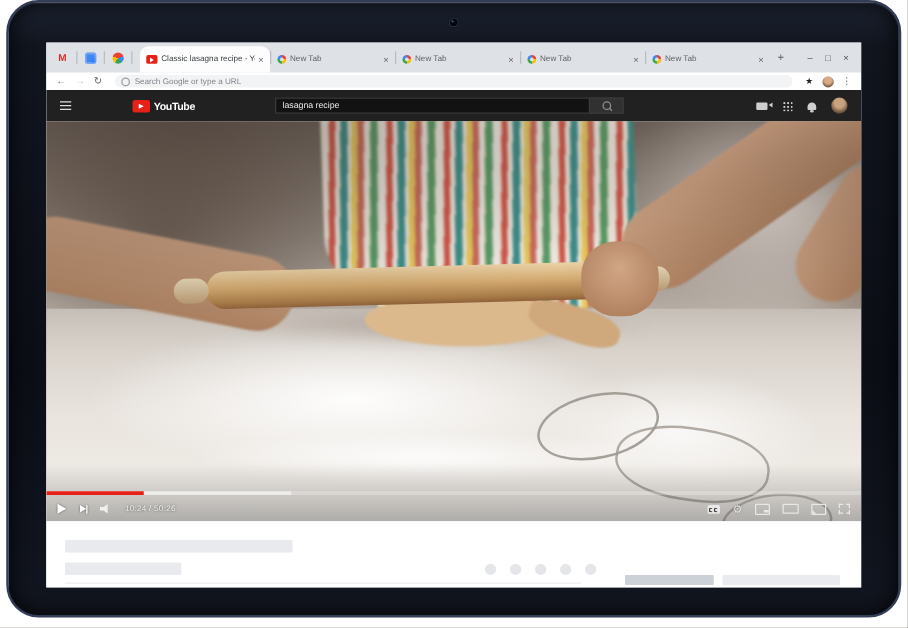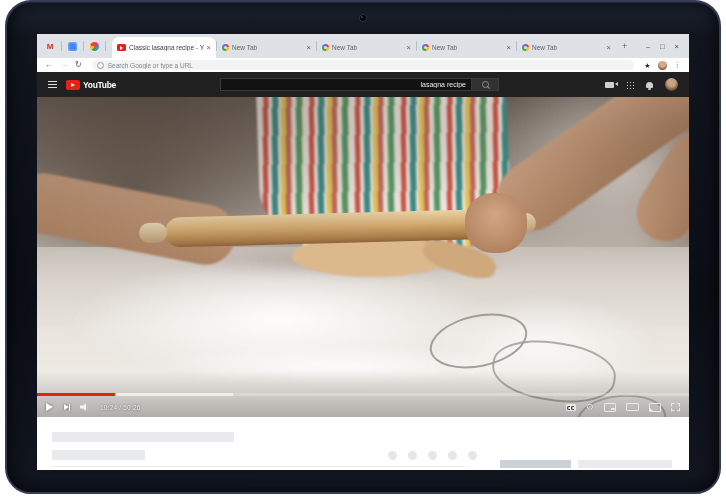--- a/index.html
+++ b/index.html
@@ -49,26 +49,26 @@
   .omni-in{flex:1;border:none;background:transparent;outline:none;font-size:6.5px;color:#5f6368;font-family:inherit;padding:0;height:100%;}
   .omni-in::placeholder{color:#80868b;}
   .ext-ic{font-size:7px;color:#202124;line-height:1;}
   .avatar{border-radius:50%;}
   .avatar.sm{width:9px;height:9px;background:radial-gradient(circle at 50% 35%,#d8ab86 38%,#7a5c44 72%,#4f3b2c);}
   .kebab{font-size:7.5px;color:#5f6368;line-height:1;}
 
   
   .ytheader{height:25px;background:#212121;display:flex;align-items:center;padding:0 11px;gap:9px;position:relative;}
   .burger i{display:block;width:9px;height:1.2px;background:#dedede;margin:1.7px 0;}
-  .ytlogo{display:flex;align-items:center;gap:3px;}
+  .ytlogo{display:flex;align-items:center;gap:3px;margin-left:40px;}
   .ytplay{width:14px;height:10px;background:#e62117;border-radius:2px;display:flex;align-items:center;justify-content:center;}
   .ytplay .tri{width:0;height:0;border-left:4px solid #fff;border-top:2.5px solid transparent;border-bottom:2.5px solid transparent;}
   .ytword{color:#fff;font-weight:bold;font-size:8.5px;letter-spacing:-.3px;}
   .ytsearch{position:absolute;left:183px;top:6px;height:13px;display:flex;}
-  .ytsearch input{width:252px;box-sizing:border-box;background:#121212;border:1px solid #3a3a3a;color:#ececec;font-size:7px;font-family:inherit;padding:0 5px;outline:none;text-align:right;}
+  .ytsearch input{width:252px;box-sizing:border-box;background:#121212;border:1px solid #3a3a3a;color:#ececec;font-size:7px;font-family:inherit;padding:0 5px;outline:none;}
   .ytsearch-btn{width:27px;background:#313131;border:1px solid #3a3a3a;border-left:none;display:flex;align-items:center;justify-content:center;padding:0;cursor:pointer;}
   .mag{width:5px;height:5px;border:1px solid #8f8f8f;border-radius:50%;position:relative;}
   .mag::after{content:"";position:absolute;width:3px;height:1px;background:#8f8f8f;right:-2.5px;bottom:-1px;transform:rotate(45deg);}
   .ytright{margin-left:auto;display:flex;align-items:center;gap:12px;}
   .cam-ic{width:9px;height:6px;background:#cfcfcf;border-radius:1px;position:relative;}
   .cam-ic::after{content:"";position:absolute;right:-3.5px;top:0.5px;width:0;height:0;border-right:3.5px solid #cfcfcf;border-top:2.5px solid transparent;border-bottom:2.5px solid transparent;}
   .grid-ic{width:8px;height:8px;background-image:radial-gradient(#cfcfcf .8px,transparent .95px);background-size:3px 3px;}
   .bell-ic{width:7px;height:6px;background:#cfcfcf;border-radius:3.5px 3.5px 1px 1px;position:relative;}
   .bell-ic::after{content:"";position:absolute;left:2px;bottom:-2px;width:3px;height:1.6px;border-radius:50%;background:#cfcfcf;}
   .avatar.md{width:13px;height:13px;background:radial-gradient(circle at 50% 35%,#caa27f 35%,#6e543f 70%,#3c2e22);}

